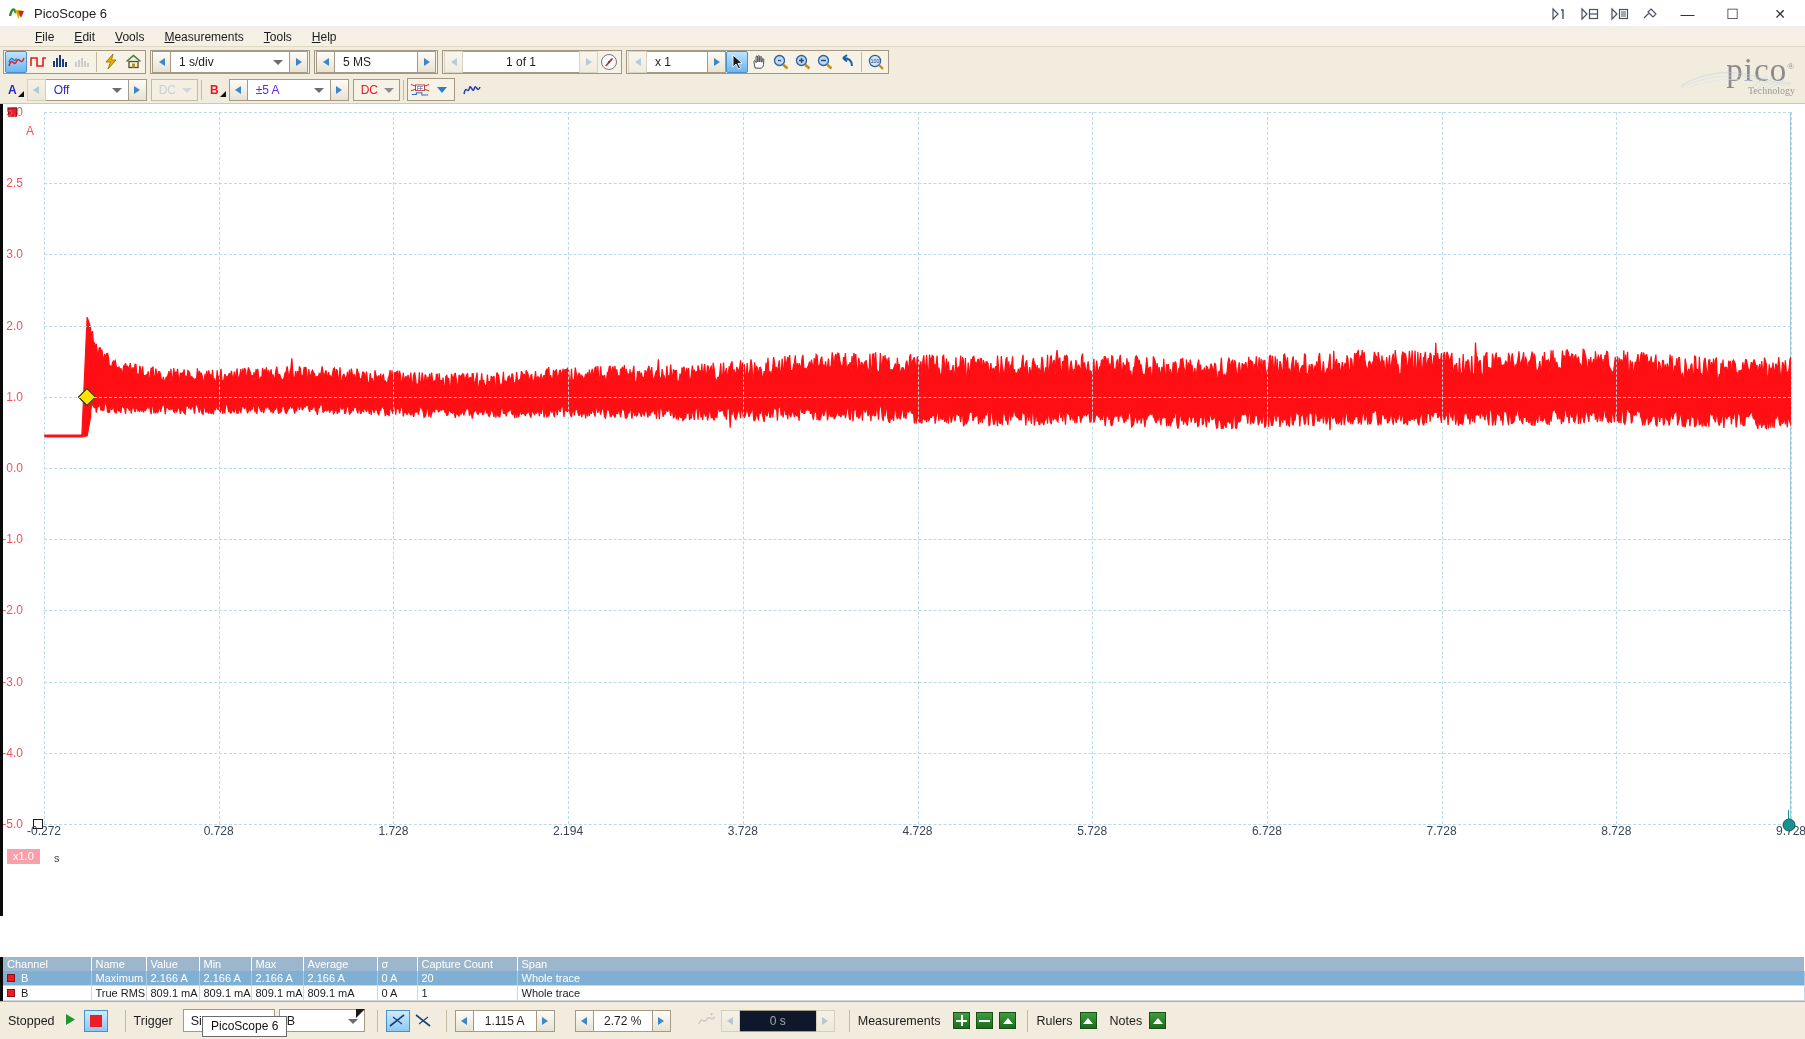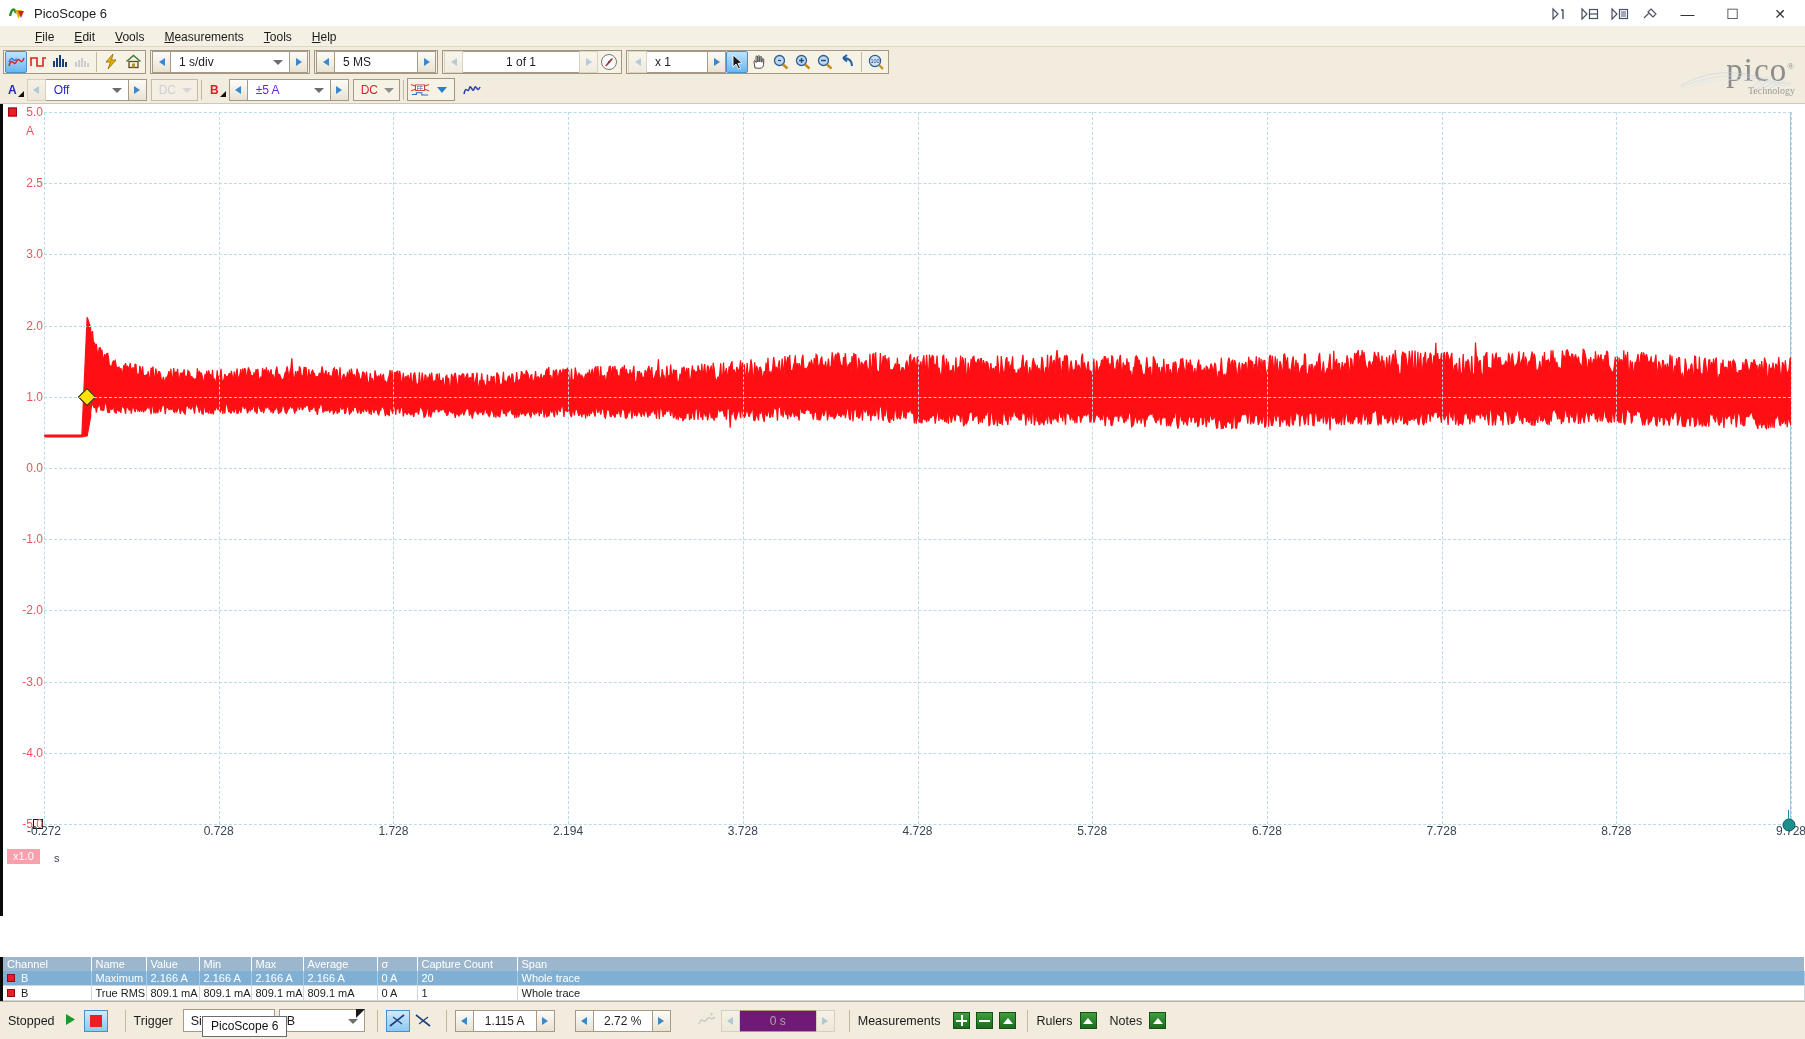--- a/index.html
+++ b/index.html
@@ -157,21 +157,21 @@
     left: 41px; top: 8px; right: 14px; bottom: 92px;
     background: #fff;
   }
   .gridline { position:absolute; }
   .gv { top:0; bottom:0; width:0; border-left:1px dashed #b9dbe8; }
   .gh { left:0; right:0; height:0; border-top:1px dashed #b9dbe8; }
   .plot-border-r { position:absolute; top:0; bottom:0; right:0; border-right:1px solid #9fc9da; }
 
   .ylabels { position:absolute; left:0; top:0; width:40px; bottom:92px; }
   .ylab {
-    position:absolute; right:0; font-size:12px; color:#f0525f; text-align:right;
+    position:absolute; right:20px; font-size:12px; color:#f0525f; text-align:right;
     transform: translateY(-50%);
   }
   .yunit { position:absolute; right:9px; font-size:12px; color:#f0525f; }
   .ch-sq {
     position:absolute; left:5px; width:9px; height:9px;
     background:#ed1c24; border:1px solid #8b0f14;
     transform: translateY(-50%);
   }
   .range-handle {
     position:absolute; left:30px; width:10px; height:10px;
@@ -767,21 +767,21 @@
     <svg width="18" height="15" viewBox="0 0 18 15">
         <path d="M1 11 C4 2,6 12,9 6 C11 2,13 9,17 4" fill="none" stroke="#7d8ba0" stroke-width="1.4"></path>
         <path d="M12 1 L15 1 M13.5 -0.5 L13.5 2.5" stroke="#7d8ba0" stroke-width="1"></path>
       </svg>
   </span>
 
   <div class="spin" style="margin-right:6px">
     <span class="arw left dis">
         <i></i>
       </span>
-    <span class="fld" style="width:76px;background:#701a75">
+    <span class="fld" style="width:76px;background:#0f172a">
       <span class="cv" style="color:#a8a8a8">0 s</span>
     </span>
     <span class="arw right dis">
         <i></i>
       </span>
   </div>
 
   <span class="st-sep"></span>
   <span class="st-txt">Measurements</span>
   <span class="greenbtn">

